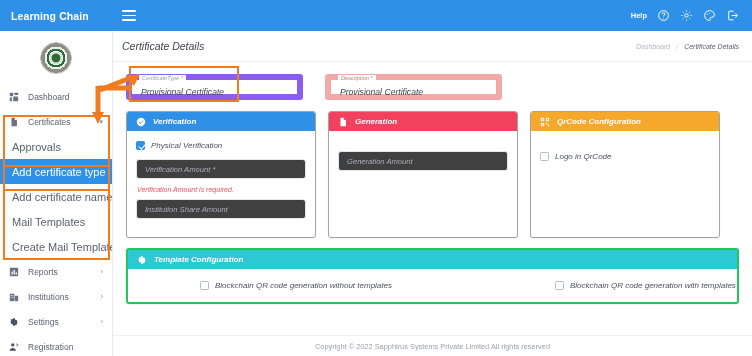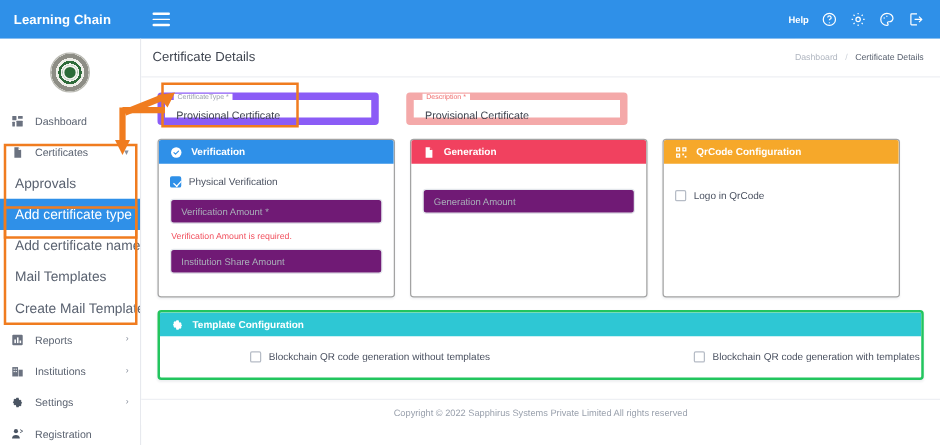--- a/index.html
+++ b/index.html
@@ -66,20 +66,21 @@
     height: 25px; display: flex; align-items: center;
     padding: 0 9px 0 12px; font-size: 11px; color: #5a6270; cursor: pointer;
     white-space: nowrap;
   }
   .nav-sub.active { background: #2f90e8; color: #ffffff; }
 
   
   .content {
     position: absolute; top: 31px; left: 113px; width: 639px; height: 325px;
     background: #ffffff;
+    font-style: italic;
   }
   .page-head {
     height: 31px; display: flex; align-items: center;
     padding: 0 13px 0 9px; border-bottom: 1px solid #eef0f4;
   }
   .page-title { font-size: 10.5px; color: #3f4550; font-weight: normal; }
   .crumbs { margin-left: auto; display: flex; align-items: center; gap: 6px; font-size: 7px; }
   .crumb-dim { color: #b0b6c0; }
   .crumb-sep { color: #cdd2da; }
   .crumb-cur { color: #5a6270; }
@@ -127,37 +128,37 @@
   .cbox.checked::after {
     content: ""; position: absolute; left: 2.6px; top: .8px;
     width: 2.6px; height: 5px; border: solid #fff;
     border-width: 0 1.3px 1.3px 0; transform: rotate(42deg);
   }
   .cb-label { font-size: 8px; color: #4a5160; white-space: nowrap; }
 
   .input {
     height: 20px; border: 1px solid #e4e7ec; border-radius: 3px;
     display: flex; align-items: center; padding: 0 8px;
-    font-size: 7.6px; color: #a9afb9; margin-bottom: 7px; background: #701a75;
+    font-size: 7.6px; color: #a9afb9; margin-bottom: 7px; background: #404040;
     white-space: nowrap;
   }
   .err-msg { font-size: 7px; color: #f1515f; margin: 0 0 6px 1px; white-space: nowrap; }
 
   
   .tmpl {
     margin-top: 10px; background: #fff; border: 2px solid #22c55e;
     border-radius: 3px; box-shadow: 0 1px 2px rgba(20,30,50,.07); overflow: hidden;
   }
   .tmpl-body { height: 33px; display: flex; align-items: center; }
   .tmpl-opt { display: flex; align-items: center; gap: 6px; }
   .tmpl-opt:first-child { margin-left: 72px; }
   .tmpl-opt:last-child { margin-left: 163px; }
 
   .footer {
-    position: absolute; bottom: 16px; left: 113px; width: 639px; height: 21px;
+    position: absolute; bottom: 0; left: 113px; width: 639px; height: 21px;
     border-top: 1px solid #eef0f4; display: flex; align-items: center;
     justify-content: center; font-size: 7.4px; color: #9aa1ad; background: #fff;
   }
 
   
   .anno { position: absolute; border: 2.5px solid #f07c1f; pointer-events: none; }
   #anno-field { left: 129px; top: 66px; width: 110px; height: 36px; }
   #anno-nav-group { left: 3px; top: 115px; width: 107px; height: 145px; }
   #anno-nav-active { left: 3px; top: 165px; width: 107px; height: 26px; }
   .anno-arrow { position: absolute; pointer-events: none; }

